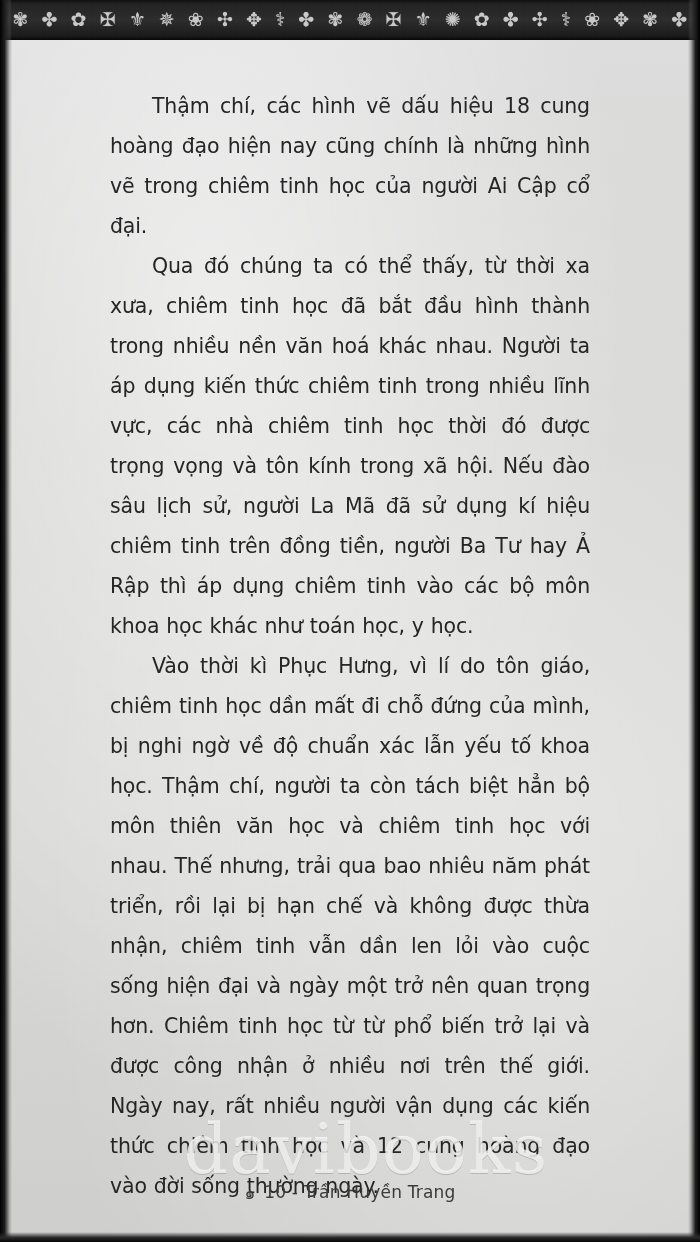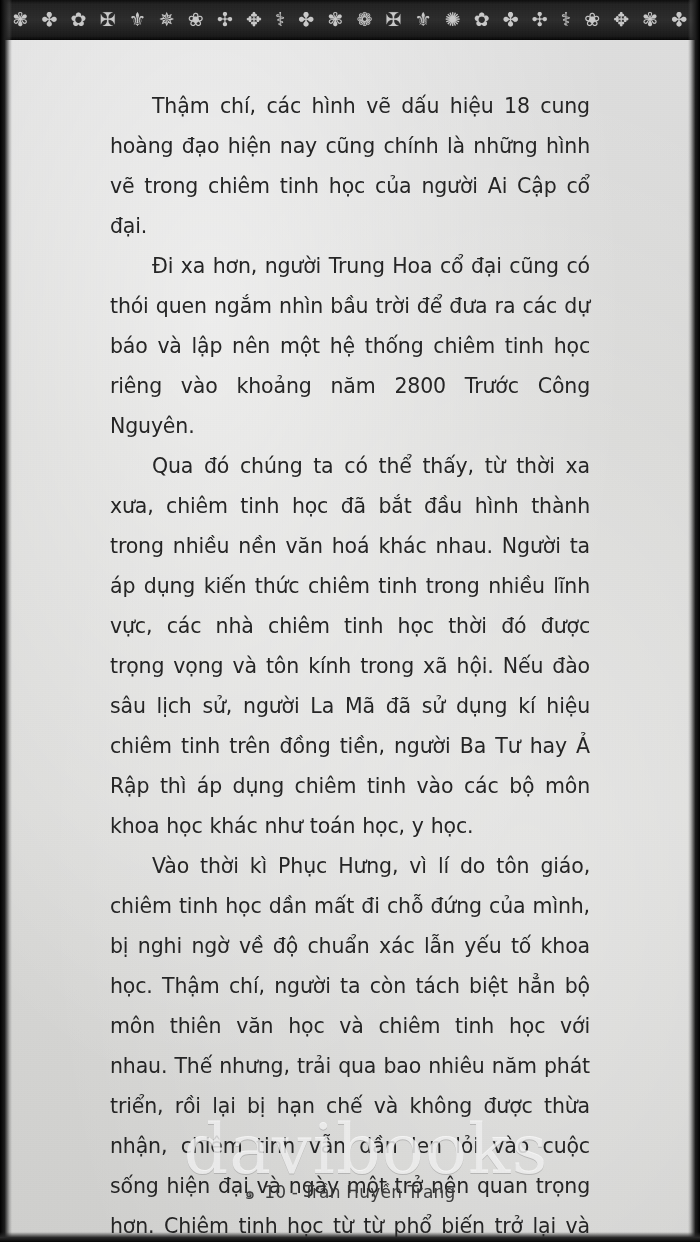--- a/index.html
+++ b/index.html
@@ -180,21 +180,20 @@
       <span>⚕</span>
       <span>❀</span>
       <span>✥</span>
       <span>✾</span>
       <span>✤</span>
     </div>
   </div>
 
   <div class="content">
     <p class="para">Thậm chí, các hình vẽ dấu hiệu 18 cung hoàng đạo hiện nay cũng chính là những hình vẽ trong chiêm tinh học của người Ai Cập cổ đại.</p>
-    <p class="para">Đi xa hơn, người Trung Hoa cổ đại cũng có thói quen ngắm nhìn bầu trời để đưa ra các dự báo và lập nên một hệ thống chiêm tinh học riêng vào khoảng năm 2800 Trước Công Nguyên.</p>
     <p class="para">Qua đó chúng ta có thể thấy, từ thời xa xưa, chiêm tinh học đã bắt đầu hình thành trong nhiều nền văn hoá khác nhau. Người ta áp dụng kiến thức chiêm tinh trong nhiều lĩnh vực, các nhà chiêm tinh học thời đó được trọng vọng và tôn kính trong xã hội. Nếu đào sâu lịch sử, người La Mã đã sử dụng kí hiệu chiêm tinh trên đồng tiền, người Ba Tư hay Ả Rập thì áp dụng chiêm tinh vào các bộ môn khoa học khác như toán học, y học.</p>
     <p class="para">Vào thời kì Phục Hưng, vì lí do tôn giáo, chiêm tinh học dần mất đi chỗ đứng của mình, bị nghi ngờ về độ chuẩn xác lẫn yếu tố khoa học. Thậm chí, người ta còn tách biệt hẳn bộ môn thiên văn học và chiêm tinh học với nhau. Thế nhưng, trải qua bao nhiêu năm phát triển, rồi lại bị hạn chế và không được thừa nhận, chiêm tinh vẫn dần len lỏi vào cuộc sống hiện đại và ngày một trở nên quan trọng hơn. Chiêm tinh học từ từ phổ biến trở lại và được công nhận ở nhiều nơi trên thế giới. Ngày nay, rất nhiều người vận dụng các kiến thức chiêm tinh học và 12 cung hoàng đạo vào đời sống thường ngày.</p>
   </div>
 
   <div class="watermark">
     <div class="wm-main">davibooks</div>
   </div>
 
   <div class="footer">
     <span class="spiral">๑</span>

